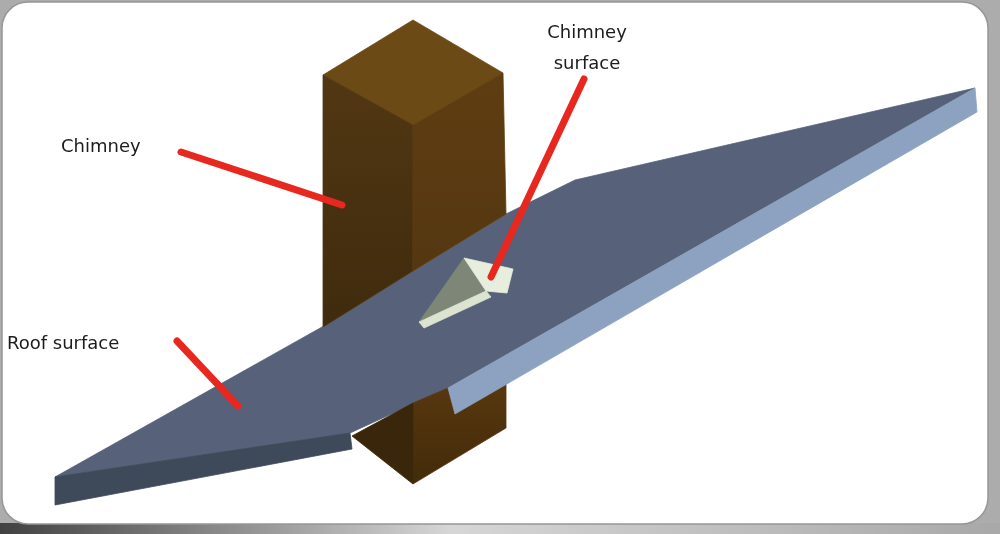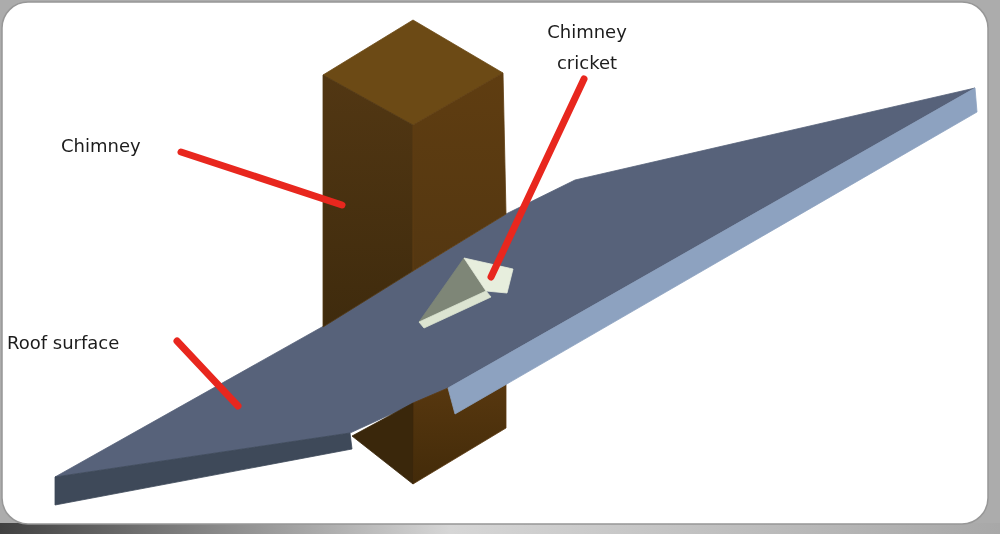--- a/index.html
+++ b/index.html
@@ -65,17 +65,17 @@
         <line x1="181" y1="152" x2="342" y2="205" stroke="#E8271E" stroke-width="7" stroke-linecap="round"></line>
         <line x1="584" y1="79" x2="491" y2="277" stroke="#E8271E" stroke-width="7" stroke-linecap="round"></line>
         <line x1="177" y1="341" x2="238" y2="406" stroke="#E8271E" stroke-width="7" stroke-linecap="round"></line>
       </g>
   </svg>
 
   <div class="label" id="chimney-label" style="left:61px; top:130px;">Chimney</div>
 
   <div class="label" id="cricket-label" style="left:517px; top:16px;">
     <span>Chimney</span><br>
-    <span>cricket</span>
+    <span>surface</span>
   </div>
 
   <div class="label" id="roof-label" style="left:7px; top:327px;">Roof surface</div>
 </div>
 
 </body></html>

